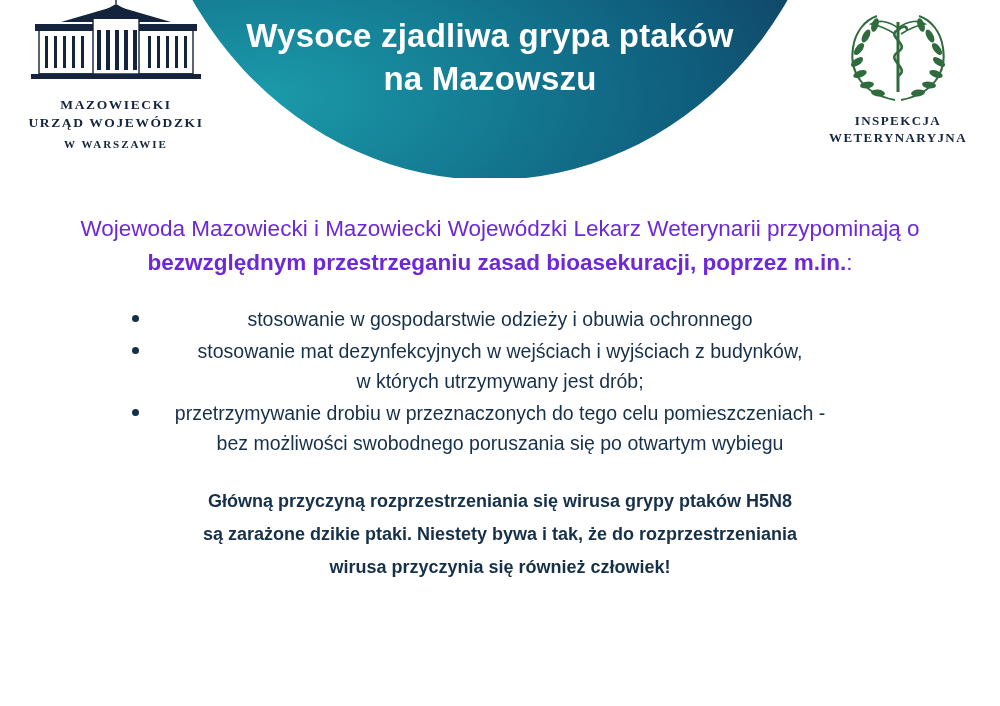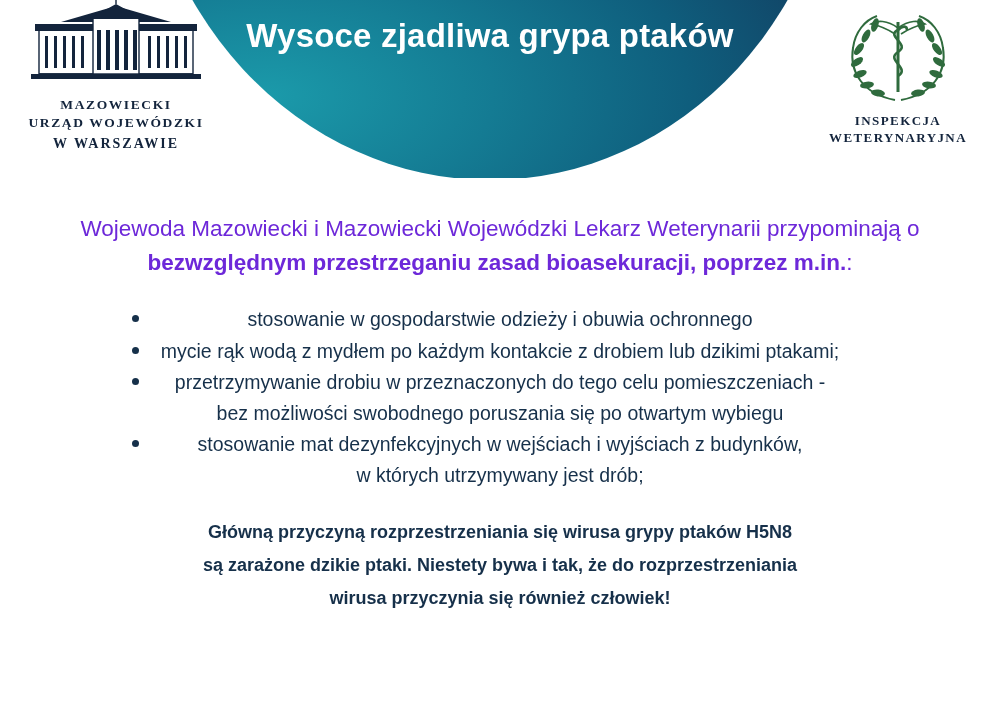--- a/index.html
+++ b/index.html
@@ -66,21 +66,21 @@
   .logo-left .logo-caption {
     font-family: "Liberation Serif", serif;
     color: #13243c;
     font-size: 13.5px;
     font-weight: bold;
     letter-spacing: 1.6px;
     line-height: 18px;
     margin-top: 4px;
   }
   .logo-left .logo-caption .small {
-    font-size: 14px;
+    font-size: 11px;
     letter-spacing: 2px;
     display: block;
     margin-top: 3px;
   }
 
   
   .logo-right {
     position: absolute;
     right: 18px;
     top: 10px;
@@ -197,20 +197,21 @@
     </svg>
     <div class="logo-caption">
       <span>MAZOWIECKI</span><br>
       <span>URZĄD WOJEWÓDZKI</span>
       <span class="small">W WARSZAWIE</span>
     </div>
   </div>
 
   <div class="header-title">
     <div>Wysoce zjadliwa grypa ptaków</div>
+    <div>na Mazowszu</div>
   </div>
 
   <div class="logo-right">
     <svg width="130" height="96" viewBox="0 0 130 96">
       <g stroke="#2f6b3d" fill="none" stroke-width="2">
 
         <path d="M62 90 C30 84 16 62 20 38 C22 22 32 10 44 6"></path>
         <path d="M68 90 C100 84 114 62 110 38 C108 22 98 10 86 6"></path>
         <g fill="#2f6b3d" stroke="none">
           <ellipse cx="24" cy="52" rx="7" ry="3.4" transform="rotate(-35 24 52)"></ellipse>
@@ -254,37 +255,31 @@
   <ul class="bullets">
     <li>
       <span class="dot"></span>
       <span class="txt">
         <span>stosowanie w gospodarstwie odzieży i obuwia ochronnego</span>
       </span>
     </li>
     <li>
       <span class="dot"></span>
       <span class="txt">
-        <span>mycie rąk wodą z mydłem po każdym kontakcie z drobiem lub dzikimi ptakami;</span>
+        <span>stosowanie mat dezynfekcyjnych w wejściach i wyjściach z budynków,</span>
+        <span class="l2">w których utrzymywany jest drób;</span>
       </span>
     </li>
     <li>
       <span class="dot"></span>
       <span class="txt">
         <span>przetrzymywanie drobiu w przeznaczonych do tego celu pomieszczeniach -</span>
         <span class="l2">bez możliwości swobodnego poruszania się po otwartym wybiegu</span>
       </span>
     </li>
-    <li>
-      <span class="dot"></span>
-      <span class="txt">
-        <span>stosowanie mat dezynfekcyjnych w wejściach i wyjściach z budynków,</span>
-        <span class="l2">w których utrzymywany jest drób;</span>
-      </span>
-    </li>
   </ul>
 
   <div class="closing">
     <div>Główną przyczyną rozprzestrzeniania się wirusa grypy ptaków H5N8</div>
     <div>są zarażone dzikie ptaki. Niestety bywa i tak, że do rozprzestrzeniania</div>
     <div>wirusa przyczynia się również człowiek!</div>
   </div>
 </div>
 
 </body></html>

